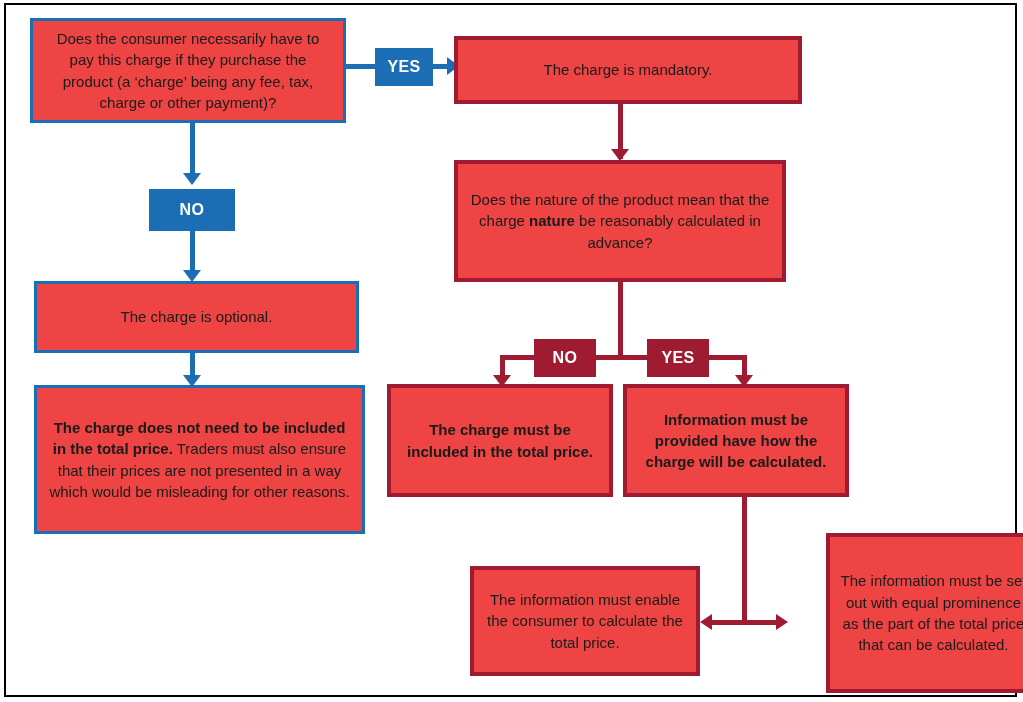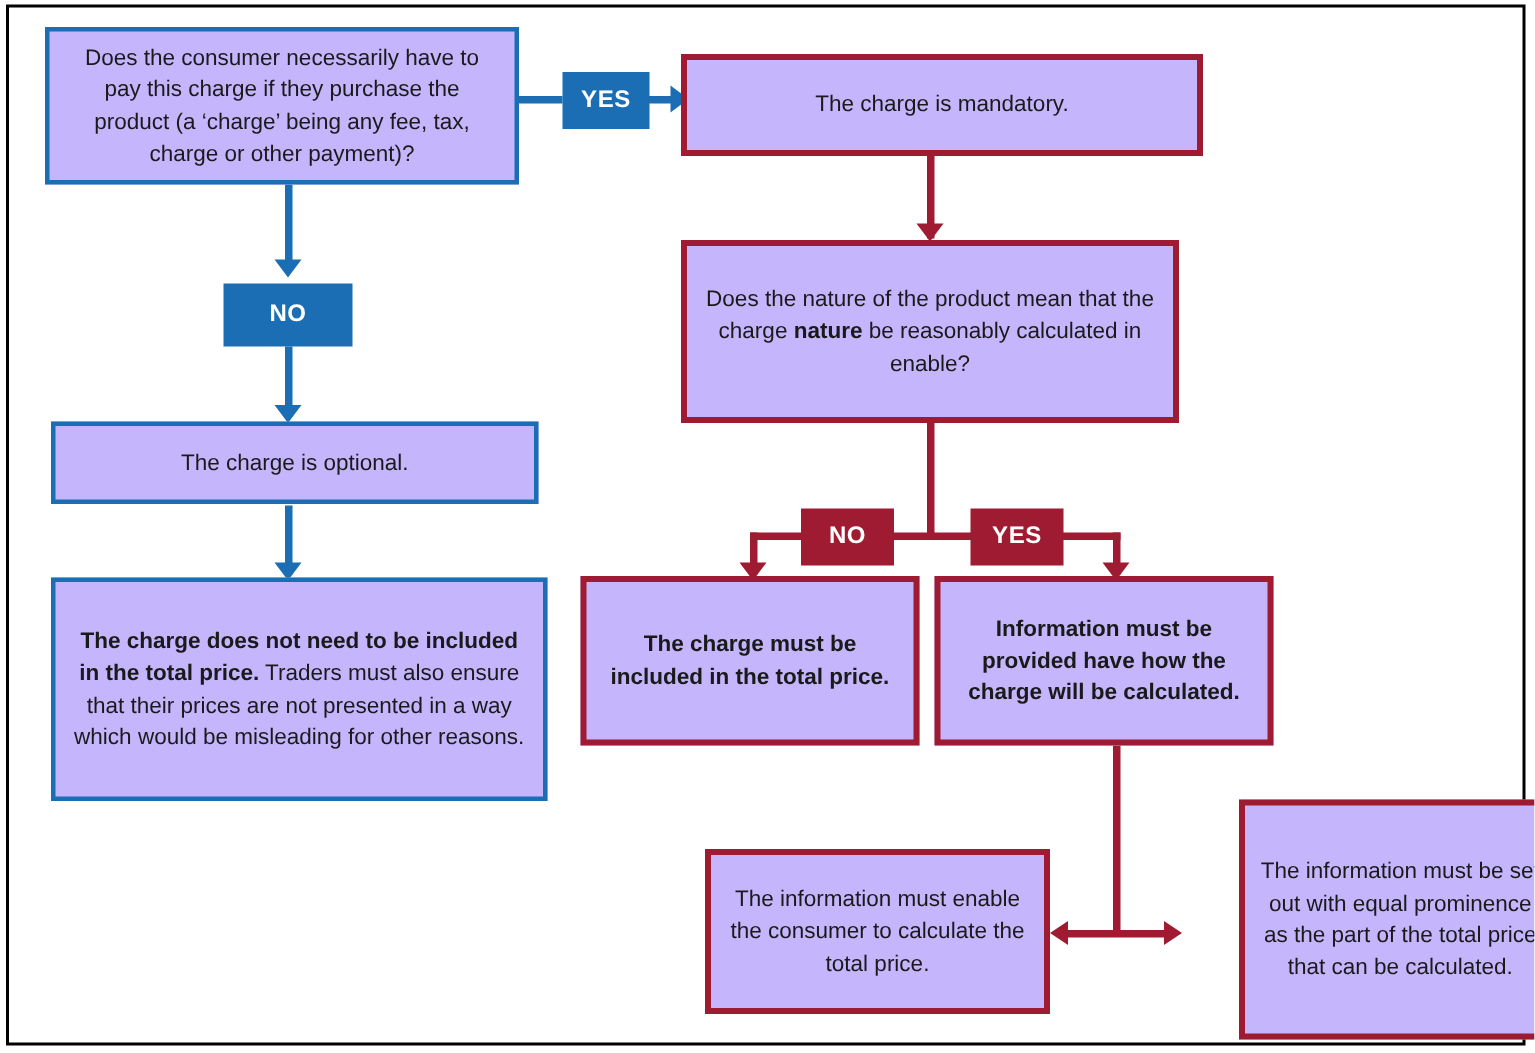--- a/index.html
+++ b/index.html
@@ -23,21 +23,21 @@
     top: 3px;
     width: 1013px;
     height: 694px;
     border: 2px solid #000000;
     box-sizing: border-box;
     background: #ffffff;
   }
   .node {
     position: absolute;
     box-sizing: border-box;
-    background: #c4b5fd;
+    background: #ef4444;
     display: flex;
     align-items: center;
     justify-content: center;
     text-align: center;
     color: #1a1a1a;
     line-height: 1.42;
   }
   .node .txt {
     padding: 0 10px;
     width: 100%;
@@ -149,29 +149,29 @@
     <div class="chip chip-blue" style="left:369px; top:43px; width:58px; height:38px;">
       <span>YES</span>
     </div>
 
     <div class="node red-node" style="left:448px; top:31px; width:348px; height:68px; font-size:15px;">
       <span class="txt">The charge is mandatory.</span>
     </div>
 
     <div class="node red-node" style="left:448px; top:155px; width:332px; height:122px; font-size:15px;">
       <span class="txt">
-        <span>Does the nature of the product mean that the charge </span><b>nature</b><span> be reasonably calculated in enable?</span>
+        <span>Does the nature of the product mean that the charge </span><b>nature</b><span> be reasonably calculated in advance?</span>
       </span>
     </div>
 
     <div class="chip chip-blue" style="left:143px; top:184px; width:86px; height:42px;">
       <span>NO</span>
     </div>
 
-    <div class="node blue-node" style="left:28px; top:276px; width:325px; height:55px; font-size:15px;">
+    <div class="node blue-node" style="left:28px; top:276px; width:325px; height:72px; font-size:15px;">
       <span class="txt">The charge is optional.</span>
     </div>
 
     <div class="node blue-node" style="left:28px; top:380px; width:331px; height:149px; font-size:15px;">
       <span class="txt">
         <b>The charge does not need to be included in the total price.</b><span> Traders must also ensure that their prices are not presented in a way which would be misleading for other reasons.</span>
       </span>
     </div>
 
     <div class="chip chip-red" style="left:528px; top:334px; width:62px; height:38px;">

